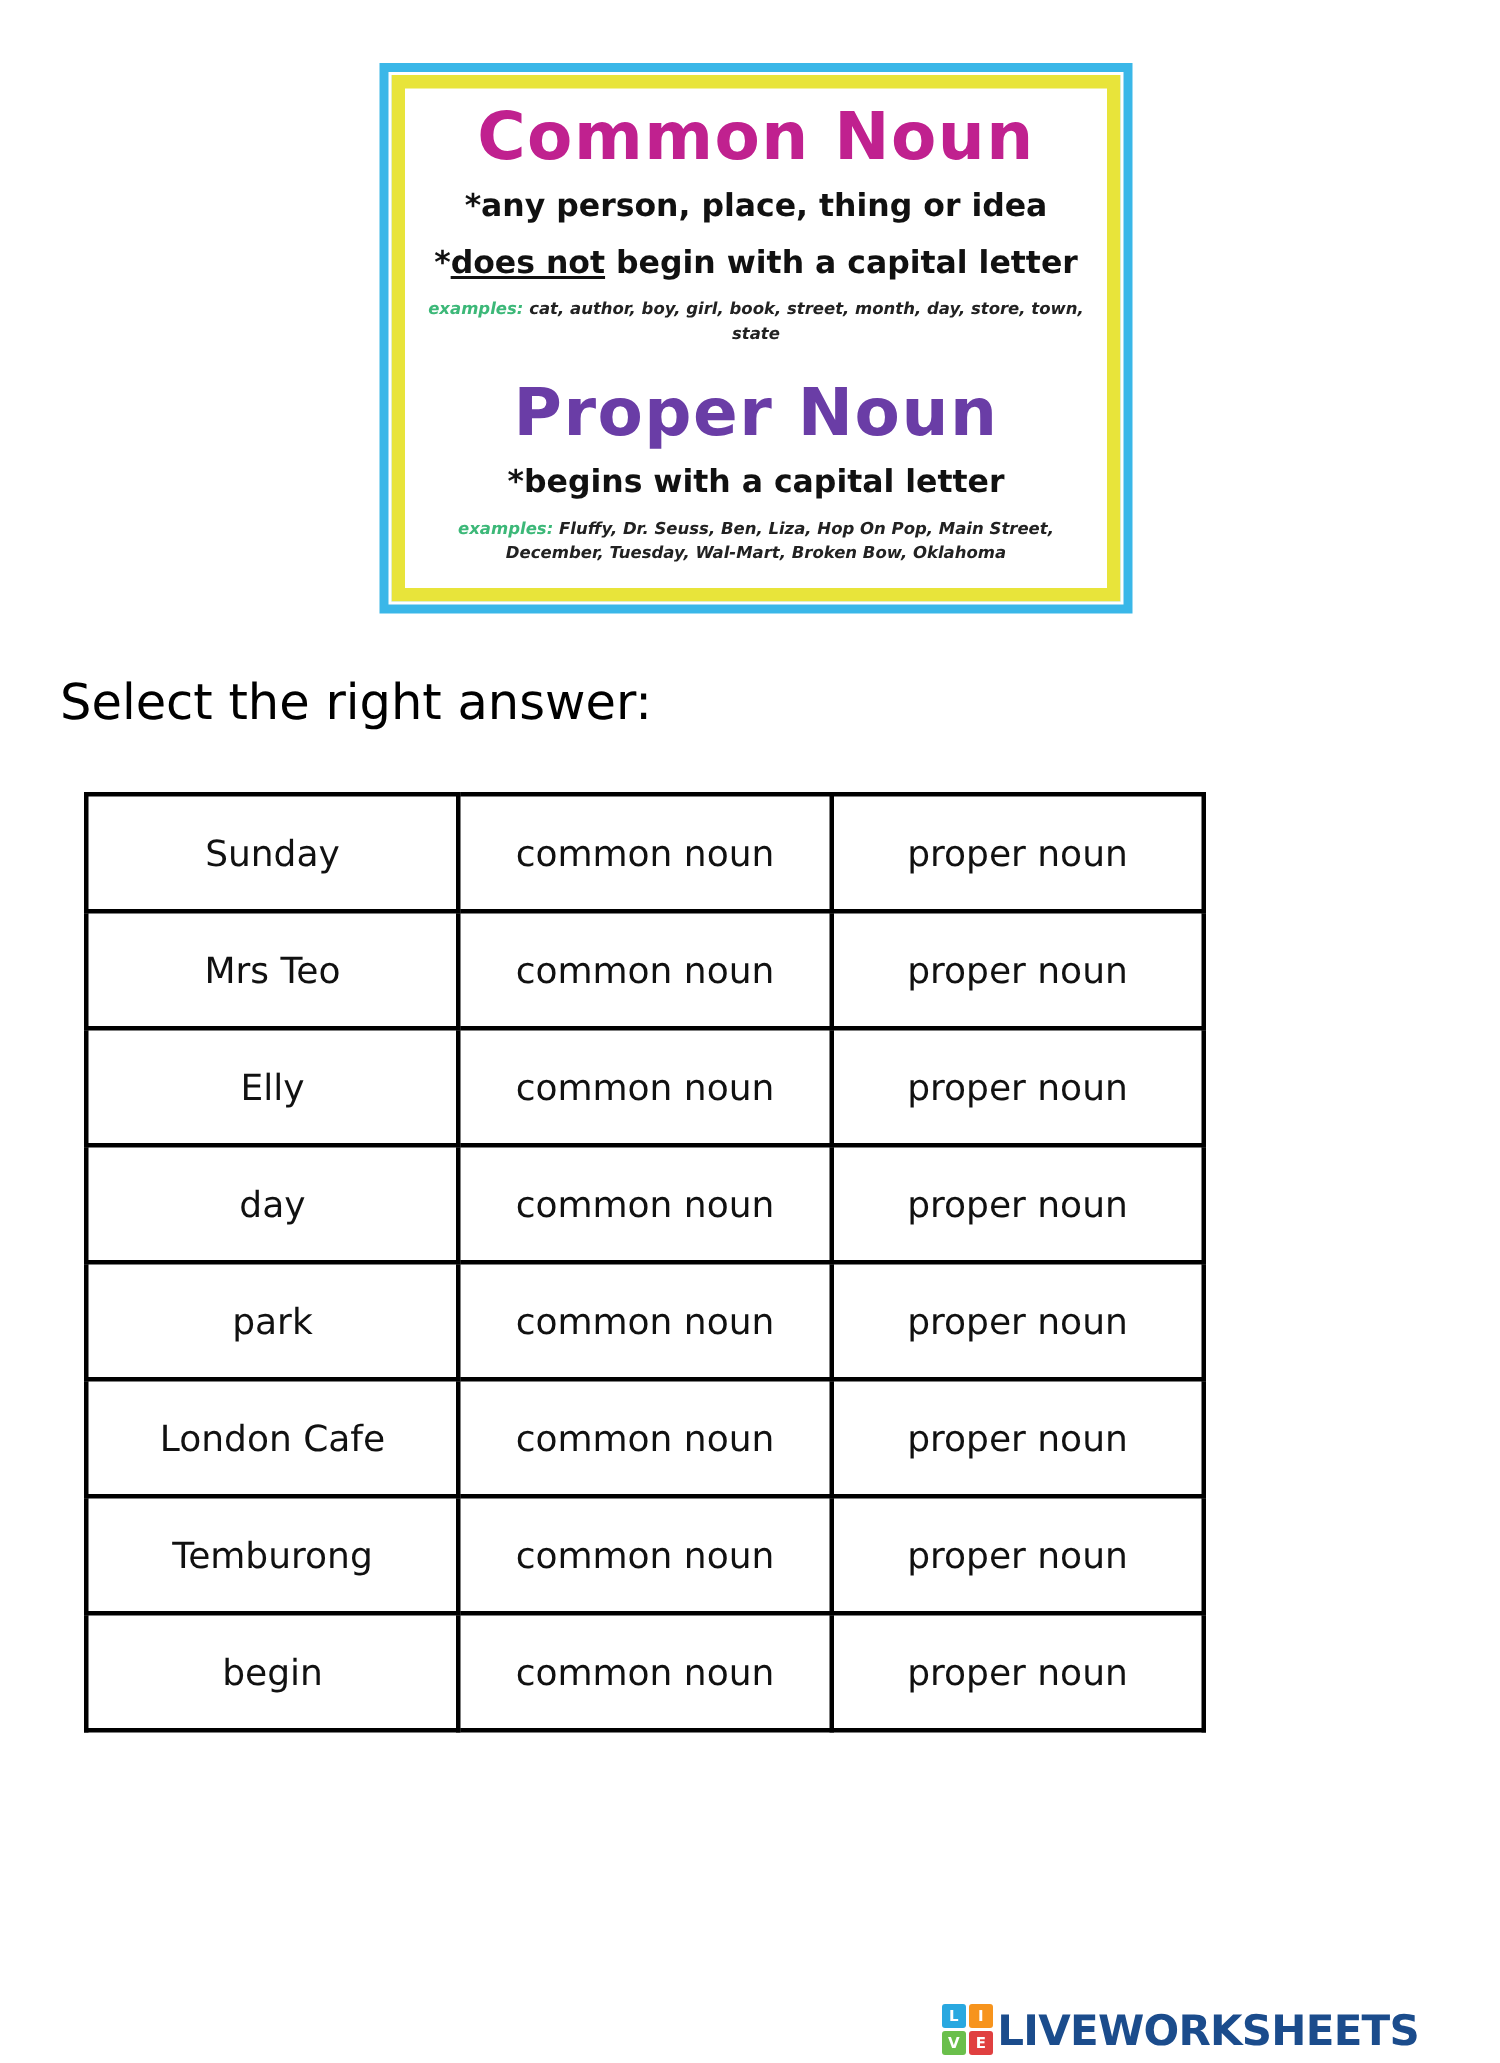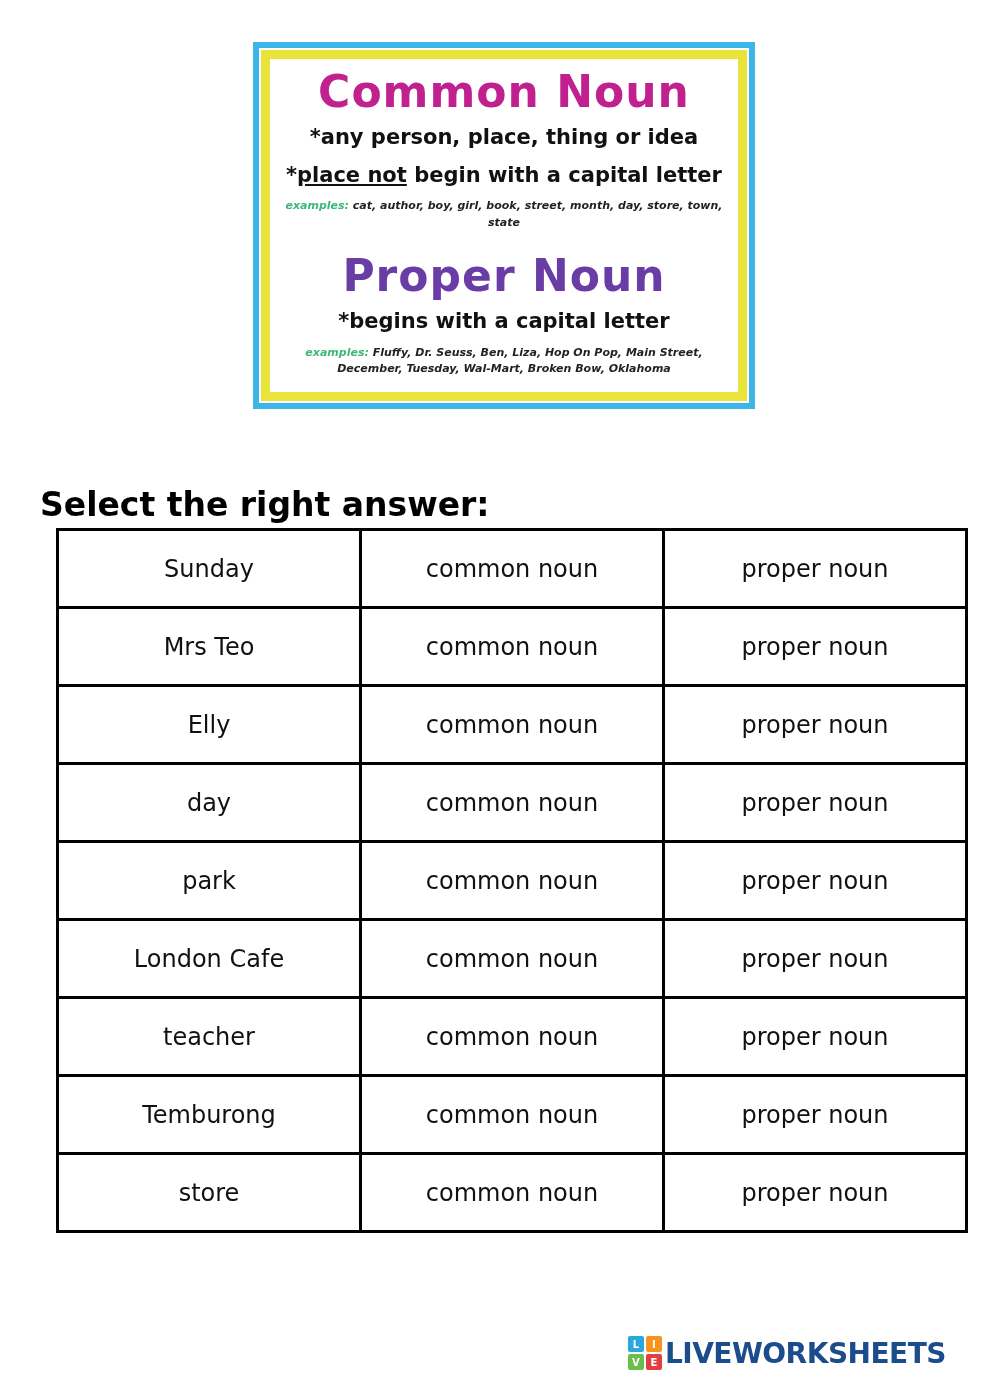--- a/index.html
+++ b/index.html
@@ -41,29 +41,28 @@
   .poster-line .u { text-decoration: underline; }
   .poster-examples {
     font-size: 11px; font-style: italic; font-weight: bold;
     color: #222; margin-top: 8px; line-height: 1.5;
   }
   .ex-label { color: #3cb878; margin-top: 17px; }
 
   
   .instruction {
     position: absolute; left: 40px; top: 448px;
-    font-size: 33px; font-weight: bold; color: #000;
+    font-size: 33px; font-weight: normal; color: #000;
     letter-spacing: 0px;
-    margin-top: 37px;
   }
 
   
   table.answers {
     position: absolute; left: 56px; top: 528px;
-    width: 912px; border-collapse: collapse;
+    width: 748px; border-collapse: collapse;
     table-layout: fixed;
   }
   table.answers td {
     border: 3px solid #000;
     height: 78px;
     text-align: center; vertical-align: middle;
     font-size: 24px; color: #111;
     background: #fff;
   }
   td.opt { cursor: pointer; }
@@ -94,21 +93,21 @@
   }
 </style>
 </head>
 <body>
 
 <div class="poster">
   <div class="poster-yellow">
 
     <div class="poster-title title-common">Common Noun</div>
     <div class="poster-line">*any person, place, thing or idea</div>
-    <div class="poster-line"><span>*</span><span class="u">place not</span><span> begin with a capital letter</span></div>
+    <div class="poster-line"><span>*</span><span class="u">does not</span><span> begin with a capital letter</span></div>
     <div class="poster-examples"><span class="ex-label">examples:</span> <span>cat, author, boy, girl, book, street, month, day, store, town, state</span></div>
 
     <div class="poster-title title-proper">Proper Noun</div>
     <div class="poster-line">*begins with a capital letter</div>
     <div class="poster-examples"><span class="ex-label">examples:</span> <span>Fluffy, Dr. Seuss, Ben, Liza, Hop On Pop, Main Street, December, Tuesday, Wal-Mart, Broken Bow, Oklahoma</span></div>
 
   </div>
 </div>
 
 <h2 class="instruction">Select the right answer:</h2>
@@ -139,31 +138,26 @@
       <td>park</td>
       <td class="opt">common noun</td>
       <td class="opt">proper noun</td>
     </tr>
     <tr>
       <td>London Cafe</td>
       <td class="opt">common noun</td>
       <td class="opt">proper noun</td>
     </tr>
     <tr>
-      <td>teacher</td>
-      <td class="opt">common noun</td>
-      <td class="opt">proper noun</td>
-    </tr>
-    <tr>
       <td>Temburong</td>
       <td class="opt">common noun</td>
       <td class="opt">proper noun</td>
     </tr>
     <tr>
-      <td>store</td>
+      <td>begin</td>
       <td class="opt">common noun</td>
       <td class="opt">proper noun</td>
     </tr>
   </tbody>
 </table>
 
 <div class="footer">
   <div class="logo-grid">
     <span class="logo-sq sq-l">L</span>
     <span class="logo-sq sq-i">I</span>

